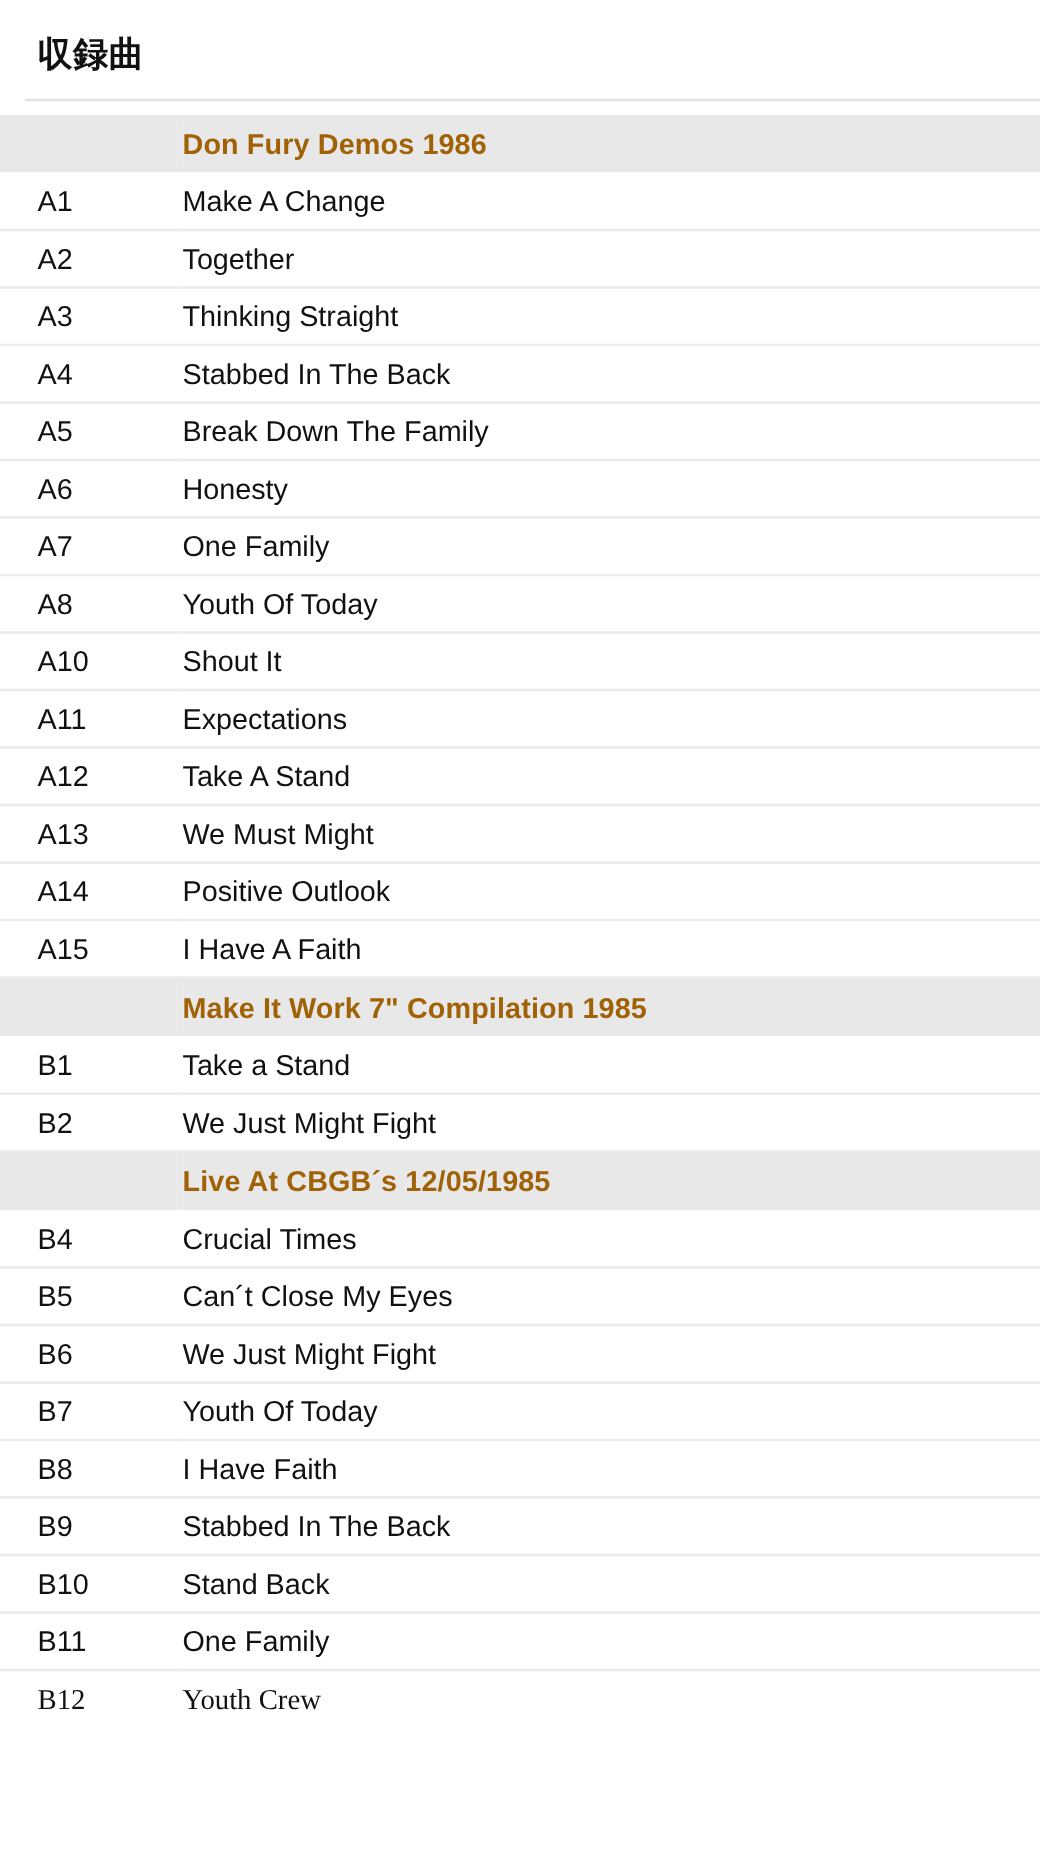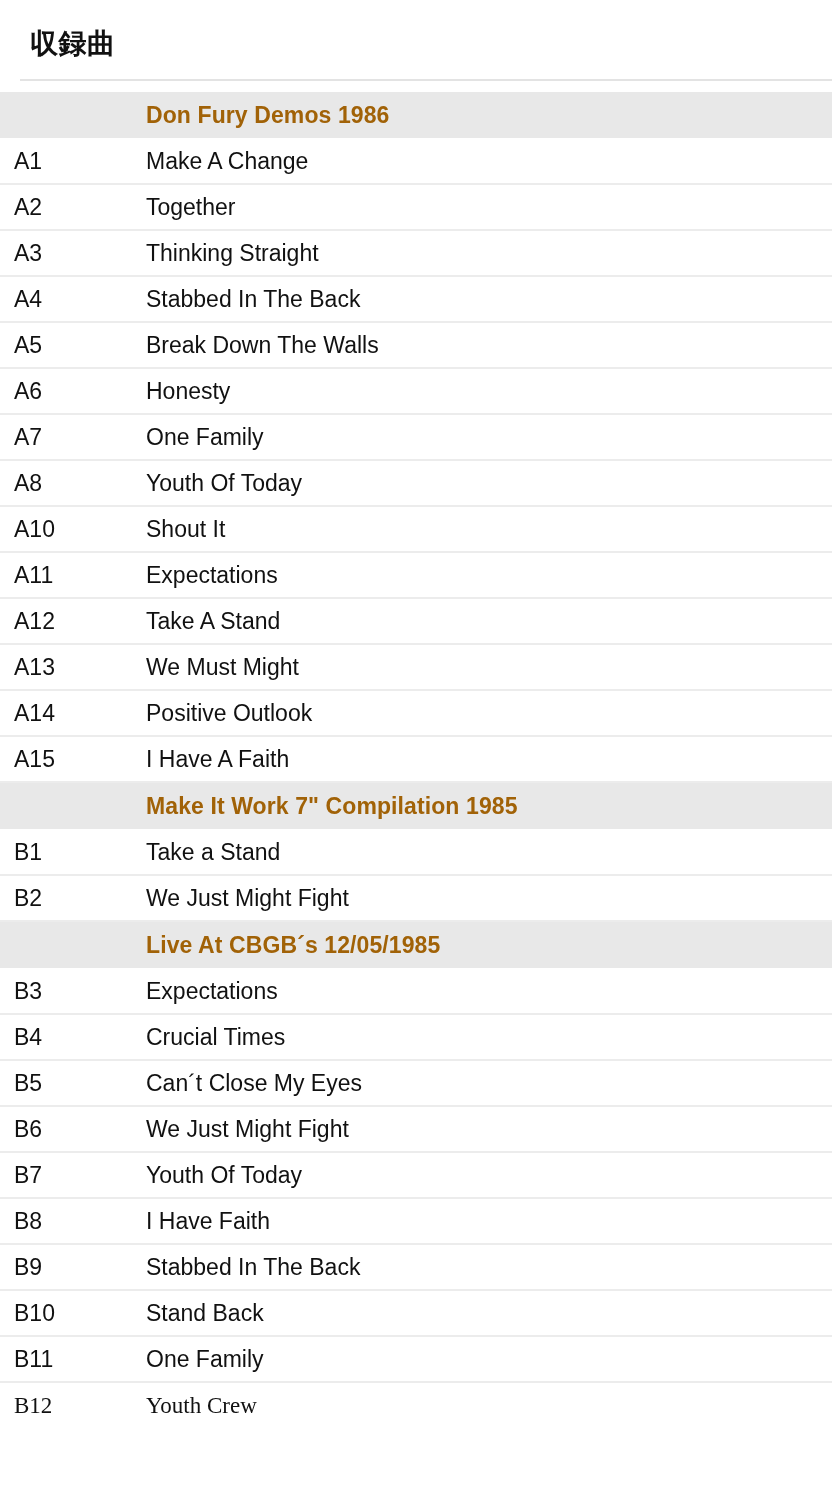--- a/index.html
+++ b/index.html
@@ -72,21 +72,21 @@
   
   col.col-pos   { width: 146px; }
   col.col-title { width: 686px; }
 
   
   tr.track-row td {
     border-bottom: 2px solid #ececec;
     background: #ffffff;
   }
   tr.track-row td.pos {
-    padding-left: 14px;
+    padding-left: 30px;
     box-sizing: border-box;
     white-space: nowrap;
   }
   tr.track-row td.title {
     padding-right: 16px;
     box-sizing: border-box;
   }
 
   
   tr.track-row:last-child td {
@@ -155,21 +155,21 @@
         <tr class="track-row">
           <td class="pos">A3</td>
           <td class="title">Thinking Straight</td>
         </tr>
         <tr class="track-row">
           <td class="pos">A4</td>
           <td class="title">Stabbed In The Back</td>
         </tr>
         <tr class="track-row">
           <td class="pos">A5</td>
-          <td class="title">Break Down The Walls</td>
+          <td class="title">Break Down The Family</td>
         </tr>
         <tr class="track-row">
           <td class="pos">A6</td>
           <td class="title">Honesty</td>
         </tr>
         <tr class="track-row">
           <td class="pos">A7</td>
           <td class="title">One Family</td>
         </tr>
         <tr class="track-row">
@@ -214,24 +214,20 @@
           <td class="pos">B2</td>
           <td class="title">We Just Might Fight</td>
         </tr>
         <tr class="section-row">
           <td class="pos">
             <span class="band-inset"></span>
           </td>
           <td class="heading">Live At CBGB´s 12/05/1985</td>
         </tr>
         <tr class="track-row">
-          <td class="pos">B3</td>
-          <td class="title">Expectations</td>
-        </tr>
-        <tr class="track-row">
           <td class="pos">B4</td>
           <td class="title">Crucial Times</td>
         </tr>
         <tr class="track-row">
           <td class="pos">B5</td>
           <td class="title">Can´t Close My Eyes</td>
         </tr>
         <tr class="track-row">
           <td class="pos">B6</td>
           <td class="title">We Just Might Fight</td>

